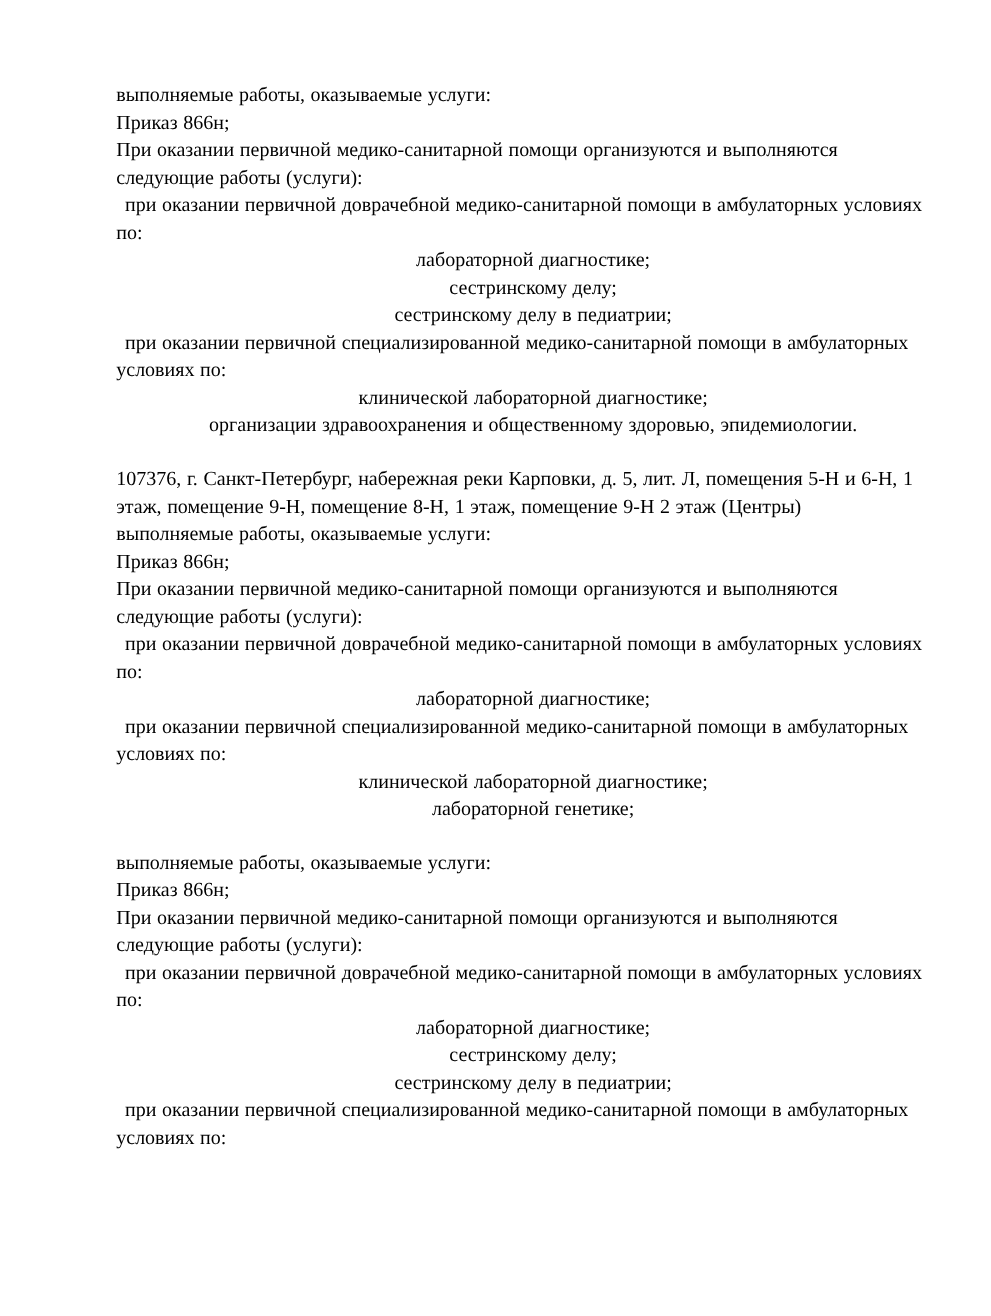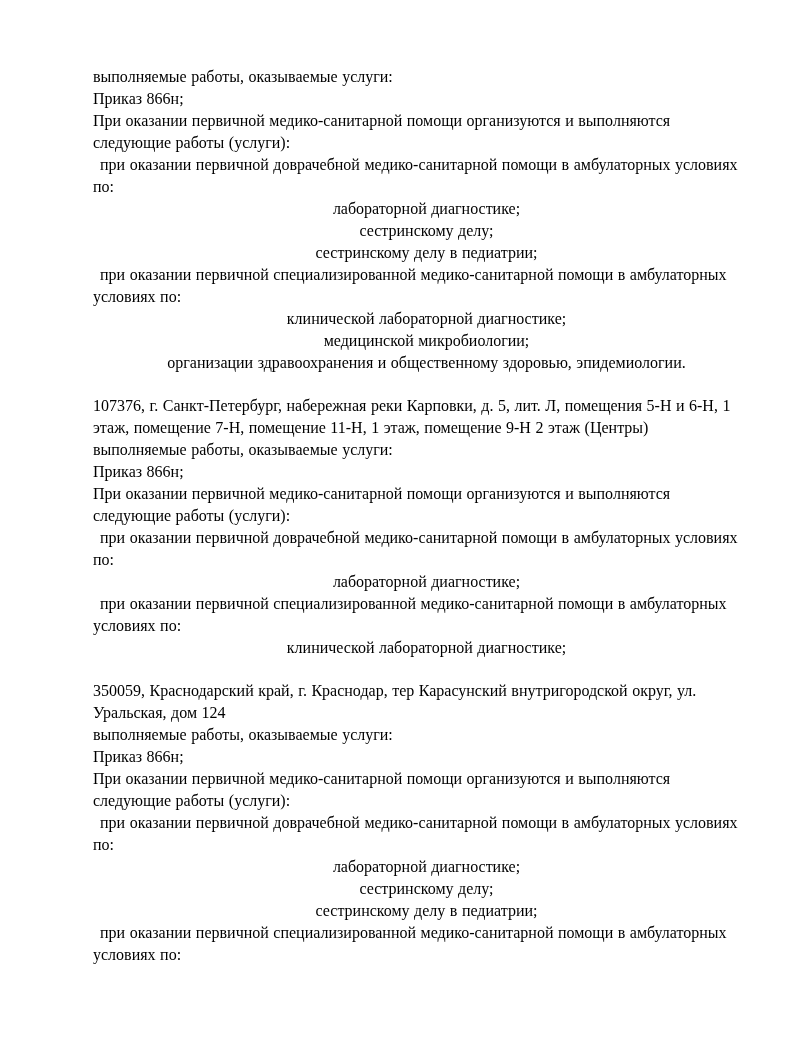--- a/index.html
+++ b/index.html
@@ -46,35 +46,34 @@
       <div class="block">
         <p class="para indent-0">выполняемые работы, оказываемые услуги:</p>
         <p class="para indent-0">Приказ 866н;</p>
         <p class="para indent-0">При оказании первичной медико-санитарной помощи организуются и выполняются следующие работы (услуги):</p>
         <p class="para indent-1">при оказании первичной доврачебной медико-санитарной помощи в амбулаторных условиях по:</p>
         <p class="para indent-2">лабораторной диагностике;</p>
         <p class="para indent-2">сестринскому делу;</p>
         <p class="para indent-2">сестринскому делу в педиатрии;</p>
         <p class="para indent-1">при оказании первичной специализированной медико-санитарной помощи в амбулаторных условиях по:</p>
         <p class="para indent-2">клинической лабораторной диагностике;</p>
-        <p class="para indent-2">медицинской микробиологии;</p>
         <p class="para indent-2">организации здравоохранения и общественному здоровью, эпидемиологии.</p>
       </div>
       <div class="block">
-        <p class="para indent-0">107376, г. Санкт-Петербург, набережная реки Карповки, д. 5, лит. Л, помещения 5-Н и 6-Н, 1 этаж, помещение 7-Н, помещение 11-Н, 1 этаж, помещение 9-Н 2 этаж (Центры)</p>
+        <p class="para indent-0">107376, г. Санкт-Петербург, набережная реки Карповки, д. 5, лит. Л, помещения 5-Н и 6-Н, 1 этаж, помещение 9-Н, помещение 8-Н, 1 этаж, помещение 9-Н 2 этаж (Центры)</p>
         <p class="para indent-0">выполняемые работы, оказываемые услуги:</p>
         <p class="para indent-0">Приказ 866н;</p>
         <p class="para indent-0">При оказании первичной медико-санитарной помощи организуются и выполняются следующие работы (услуги):</p>
         <p class="para indent-1">при оказании первичной доврачебной медико-санитарной помощи в амбулаторных условиях по:</p>
         <p class="para indent-2">лабораторной диагностике;</p>
         <p class="para indent-1">при оказании первичной специализированной медико-санитарной помощи в амбулаторных условиях по:</p>
         <p class="para indent-2">клинической лабораторной диагностике;</p>
+        <p class="para indent-2">лабораторной генетике;</p>
       </div>
       <div class="block">
-        <p class="para indent-0">350059, Краснодарский край, г. Краснодар, тер Карасунский внутригородской округ, ул. Уральская, дом 124</p>
         <p class="para indent-0">выполняемые работы, оказываемые услуги:</p>
         <p class="para indent-0">Приказ 866н;</p>
         <p class="para indent-0">При оказании первичной медико-санитарной помощи организуются и выполняются следующие работы (услуги):</p>
         <p class="para indent-1">при оказании первичной доврачебной медико-санитарной помощи в амбулаторных условиях по:</p>
         <p class="para indent-2">лабораторной диагностике;</p>
         <p class="para indent-2">сестринскому делу;</p>
         <p class="para indent-2">сестринскому делу в педиатрии;</p>
         <p class="para indent-1">при оказании первичной специализированной медико-санитарной помощи в амбулаторных условиях по:</p>
       </div>
     </div>

